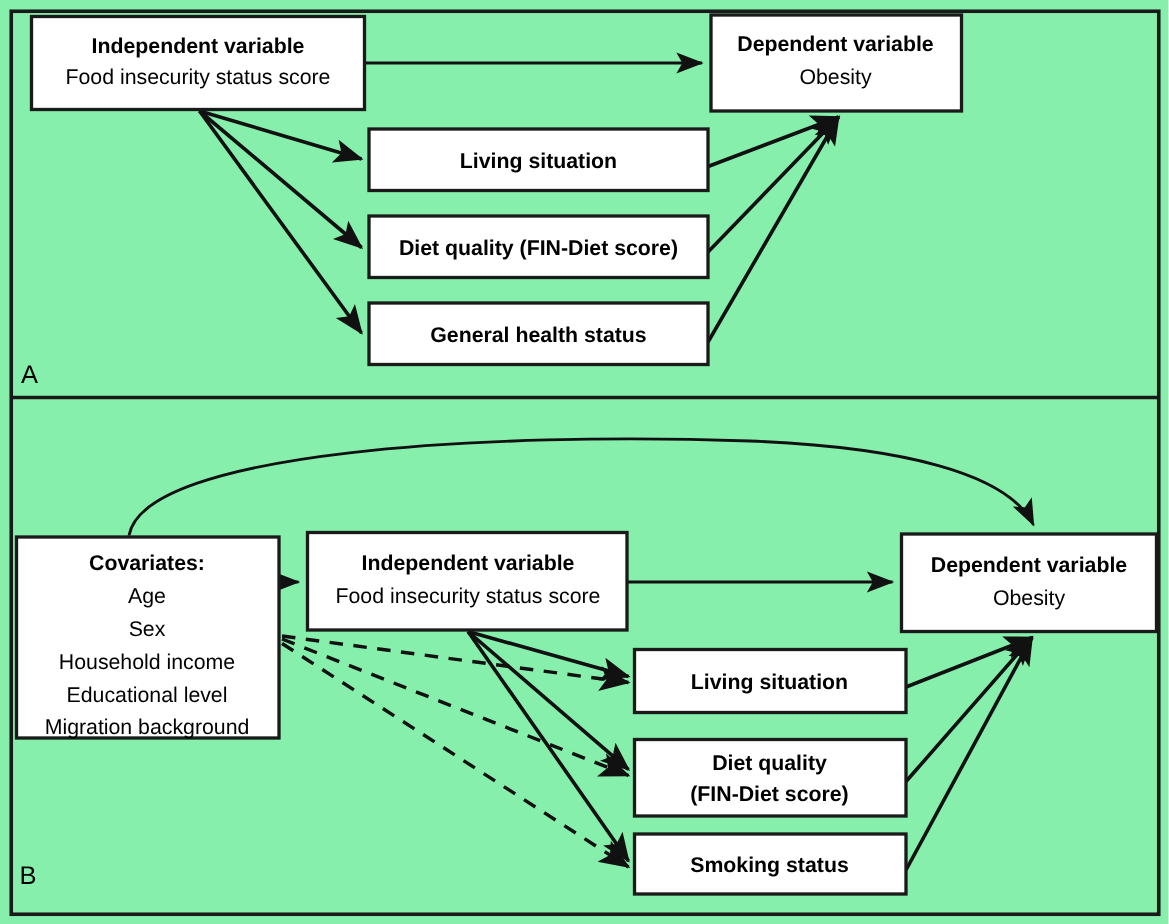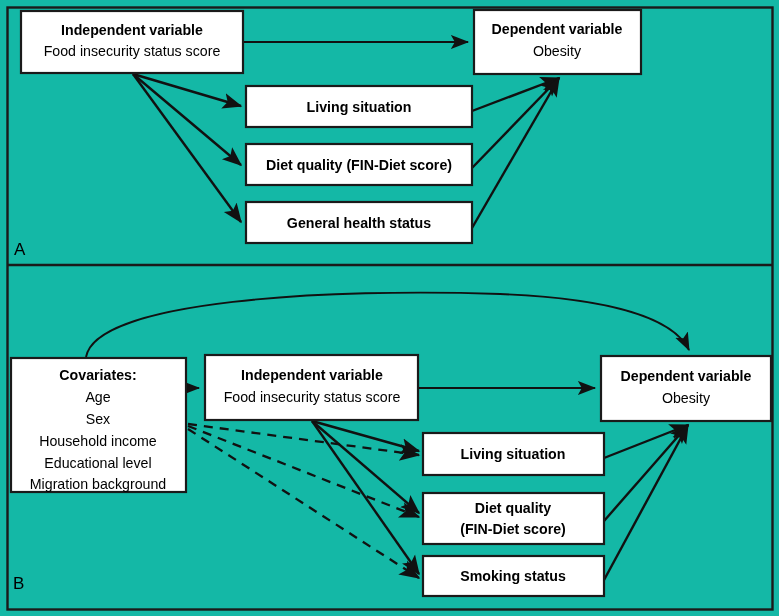--- a/index.html
+++ b/index.html
@@ -7,21 +7,21 @@
     padding: 0;
     background: #ffffff;
   }
   body {
     font-family: "Liberation Sans", sans-serif;
   }
   #figure-root {
     position: relative;
     width: 779px;
     height: 616px;
-    background: #14b8a6;
+    background: #86efac;
     overflow: hidden;
   }
   svg.diagram {
     display: block;
     width: 779px;
     height: 616px;
   }
   .box-rect {
     fill: #ffffff;
     stroke: #1a1a1a;

